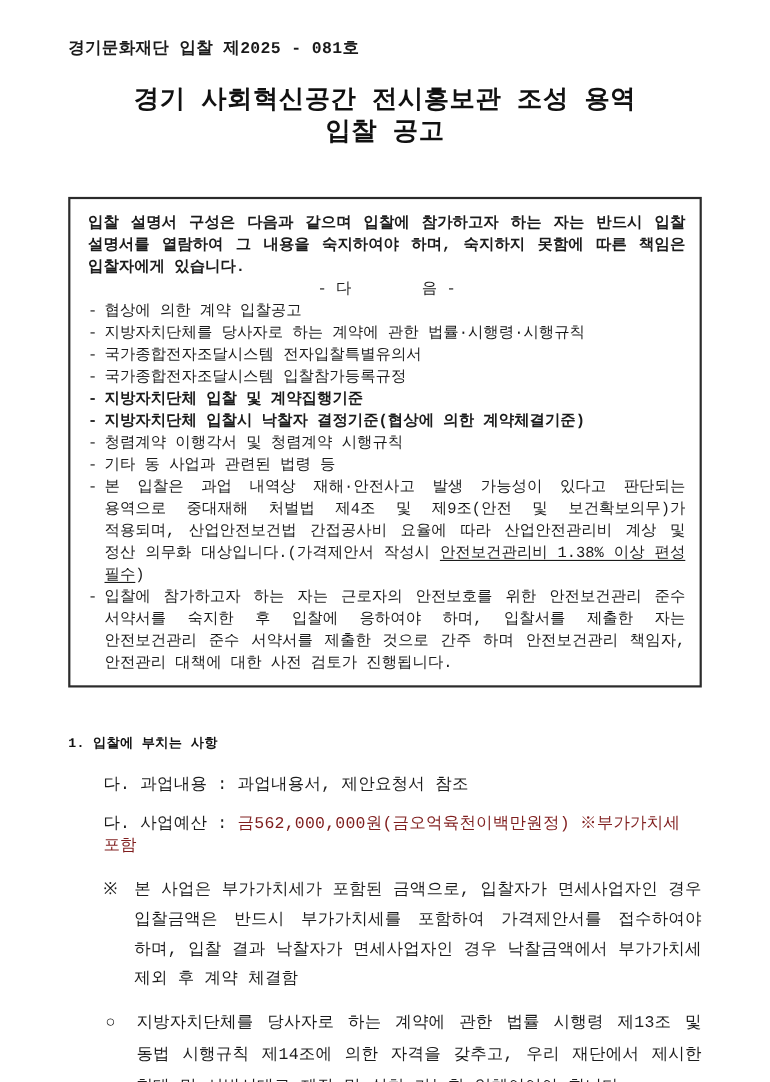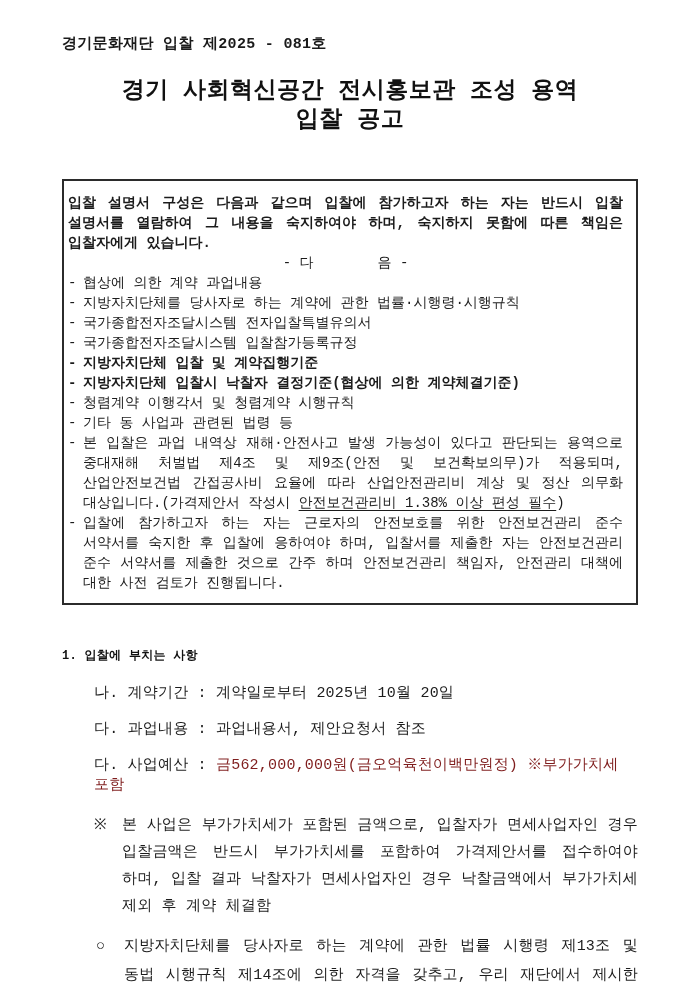--- a/index.html
+++ b/index.html
@@ -28,21 +28,21 @@
     font-weight: bold;
     line-height: 29px;
     color: #111;
     letter-spacing: 0.5px;
   }
   .title span { display: block; }
 
   .notice-box {
     margin-top: 44px;
     border: 2px solid #2b2b2b;
-    padding: 12px 13px 10px 4px;
+    padding: 12px 13px 10px 16px;
     font-size: 14px;
     line-height: 20px;
     color: #1b1b1b;
   }
   .notice-intro {
     font-weight: bold;
     text-align: justify;
     word-break: keep-all;
   }
   .notice-divider {
@@ -113,21 +113,21 @@
 
   <div class="notice-box">
     <p class="notice-intro">입찰 설명서 구성은 다음과 같으며 입찰에 참가하고자 하는 자는 반드시 입찰 설명서를 열람하여 그 내용을 숙지하여야 하며, 숙지하지 못함에 따른 책임은 입찰자에게 있습니다.</p>
     <div class="notice-divider">
       <span>- 다</span>
       <span>음 -</span>
     </div>
     <div id="notice-items">
         <div class="n-item">
           <span class="dash">-</span>
-          <span class="txt">협상에 의한 계약 과업내용</span>
+          <span class="txt">협상에 의한 계약 입찰공고</span>
         </div>
         <div class="n-item">
           <span class="dash">-</span>
           <span class="txt">지방자치단체를 당사자로 하는 계약에 관한 법률·시행령·시행규칙</span>
         </div>
         <div class="n-item">
           <span class="dash">-</span>
           <span class="txt">국가종합전자조달시스템 전자입찰특별유의서</span>
         </div>
         <div class="n-item">
@@ -157,21 +157,20 @@
         <div class="n-item">
           <span class="dash">-</span>
           <span class="txt">입찰에 참가하고자 하는 자는 근로자의 안전보호를 위한 안전보건관리 준수 서약서를 숙지한 후 입찰에 응하여야 하며, 입찰서를 제출한 자는 안전보건관리 준수 서약서를 제출한 것으로 간주 하며 안전보건관리 책임자, 안전관리 대책에 대한 사전 검토가 진행됩니다.</span>
         </div>
       </div>
   </div>
 
   <section>
     <h2 class="sec-heading sec1-heading">1. 입찰에 부치는 사항</h2>
     <div id="s1-items" class="s1-items">
-        <div class="s1-item"><span class="lbl">나. 계약기간 : </span><span class="val">계약일로부터 2025년 10월 20일</span></div>
         <div class="s1-item"><span class="lbl">다. 과업내용 : </span><span class="val">과업내용서, 제안요청서 참조</span></div>
         <div class="s1-item"><span class="lbl">다. 사업예산 : </span><span class="val red">금562,000,000원(금오억육천이백만원정) ※부가가치세 포함</span></div>
       </div>
     <div class="hang-para note-para">
       <span class="marker">※</span>
       <span class="body">본 사업은 부가가치세가 포함된 금액으로, 입찰자가 면세사업자인 경우 입찰금액은 반드시 부가가치세를 포함하여 가격제안서를 접수하여야 하며, 입찰 결과 낙찰자가 면세사업자인 경우 낙찰금액에서 부가가치세 제외 후 계약 체결함</span>
     </div>
   </section>
 
   <section>

